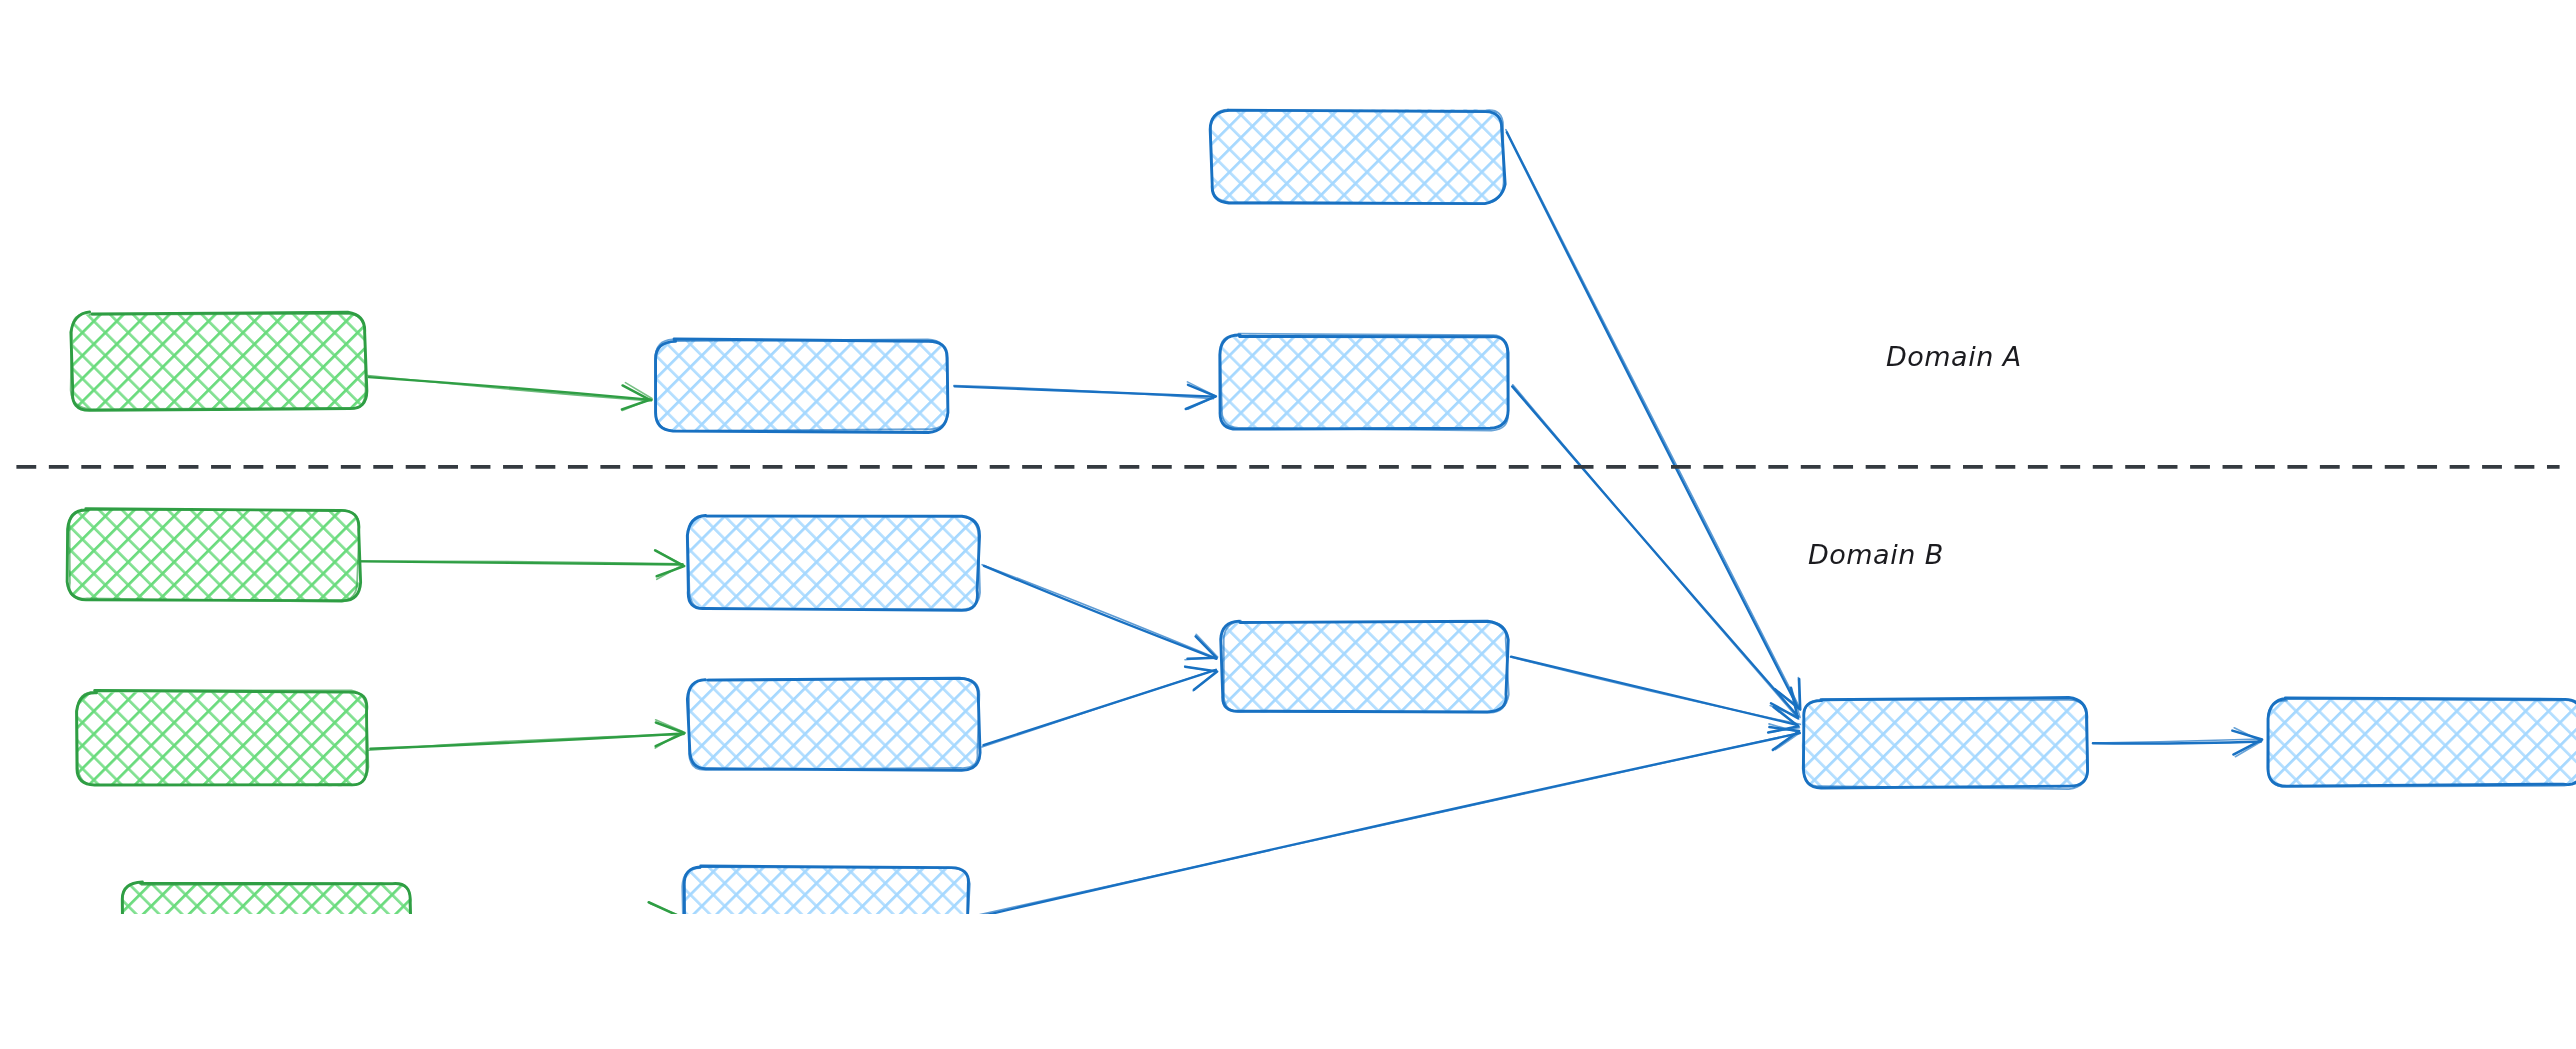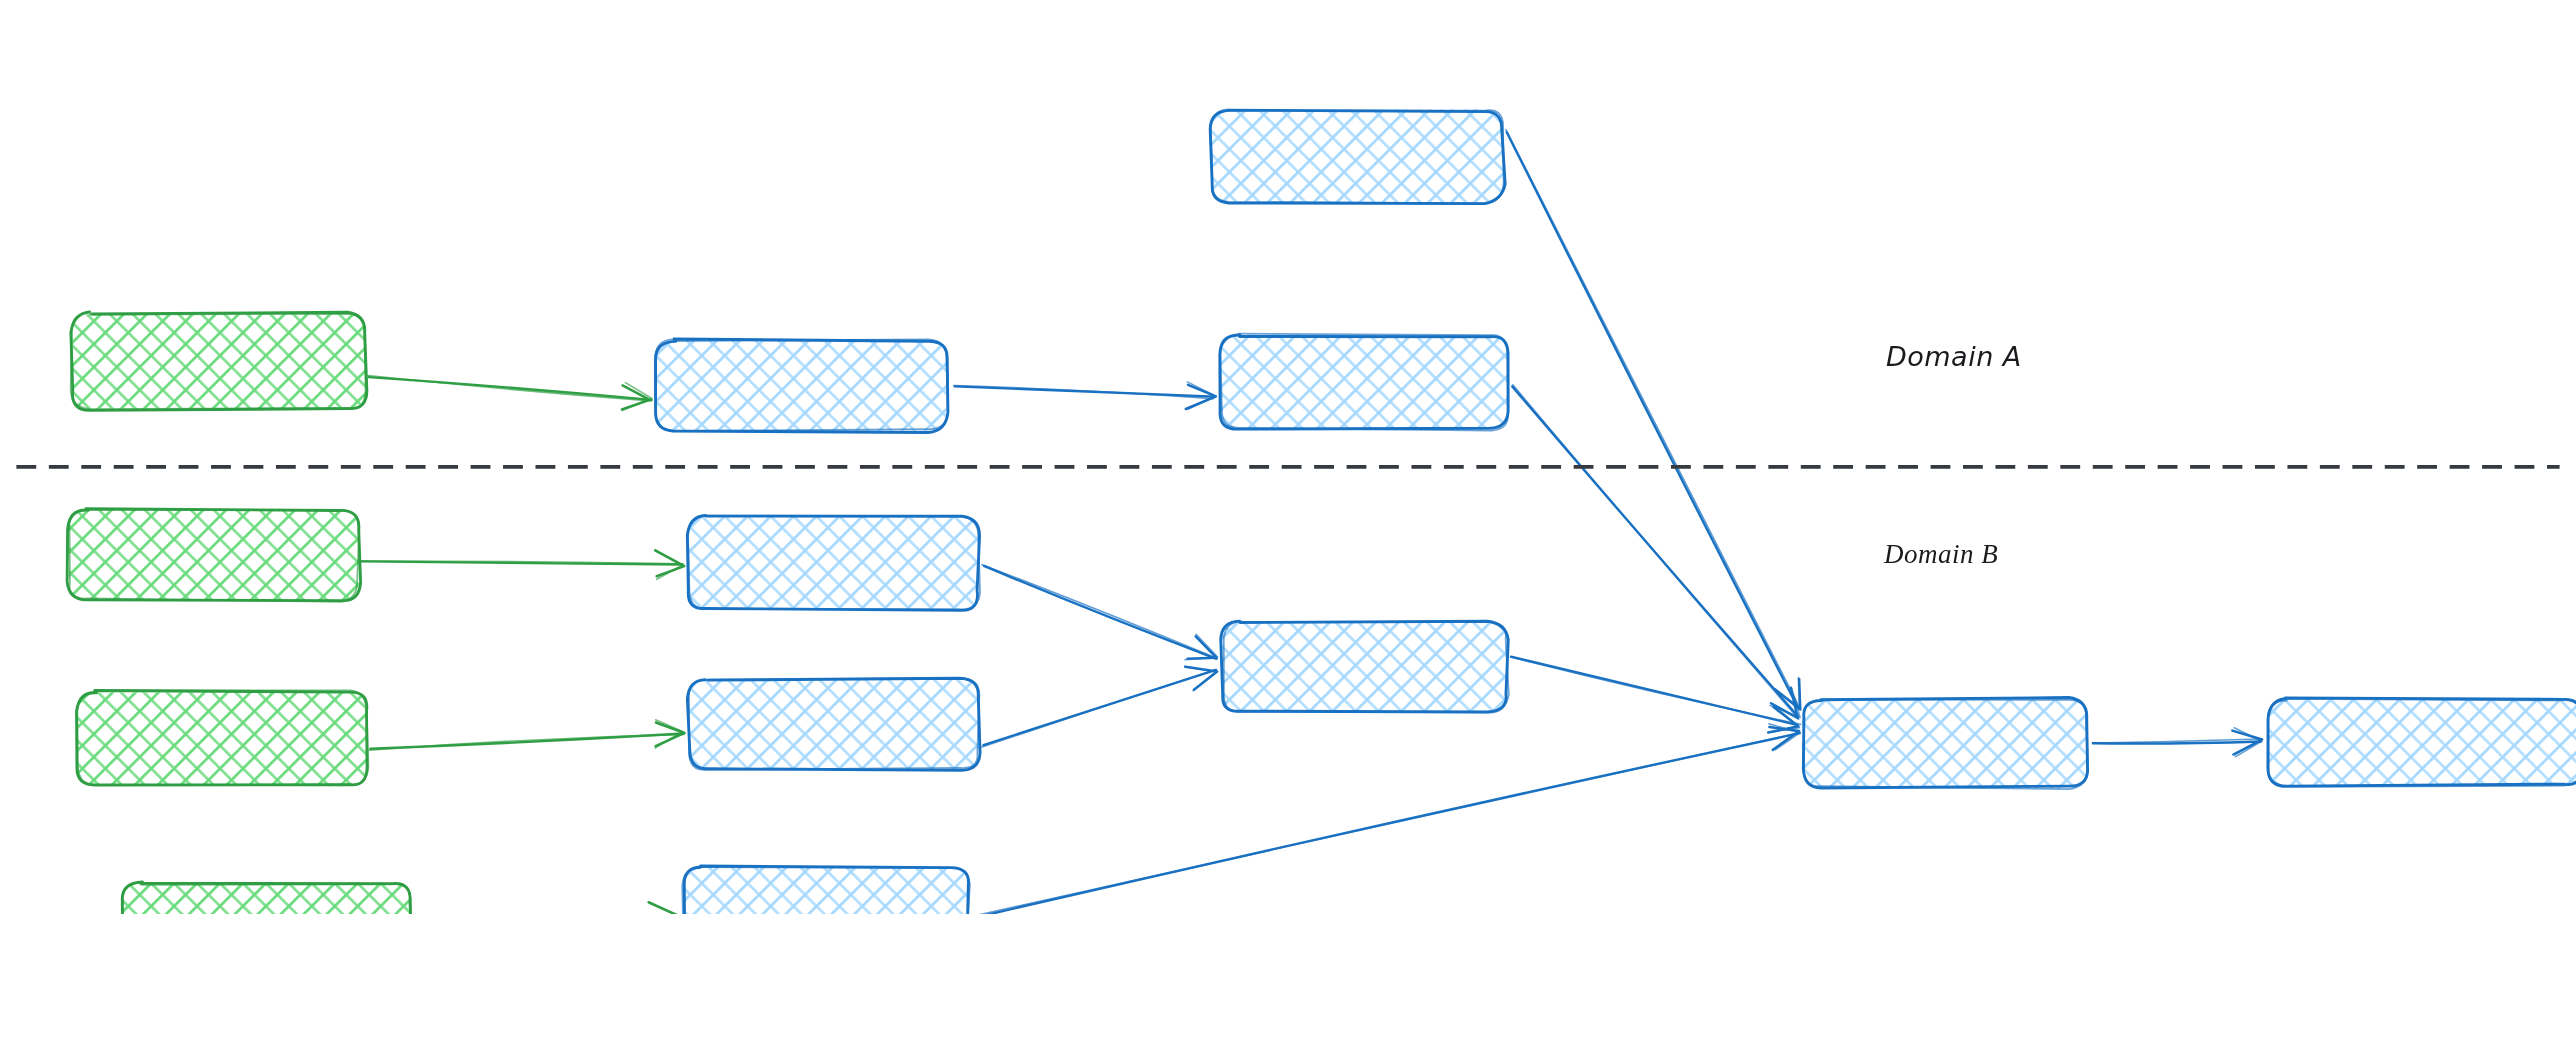--- a/index.html
+++ b/index.html
@@ -220,21 +220,21 @@
           <path d="M 2534.119354452938 775.4150482518598 L 2842.135698897764 777.152072657831 Q 2862.685048058629 774.564061387442 2865.2252038735896 795.421958678402 L 2864.713438991457 853.981527226977 Q 2862.551755866036 870.3771851630881 2845.0778611823916 871.8288923418149 L 2535.969531396404 873.1918711075559 Q 2516.199576418847 872.8828529370949 2515.729389725253 851.3766986178234 L 2516.2111044228077 797.5336458673701 Q 2516.831656055525 777.2400945508853 2537.3265841789544 777.4747459022328" fill="none" stroke="#1971c2" stroke-width="2" stroke-linecap="round" stroke-linejoin="round" opacity="0.65"></path>
         </g>
       </g>
     <g id="divider-layer">
         <line x1="18" y1="518" x2="2840" y2="518" stroke="#343a40" stroke-width="4" stroke-dasharray="22 14" stroke-linecap="butt"></line>
       </g>
   </svg>
 
   <div class="domain-label" id="label-domain-a" style="left: 1886px; top: 341px;">Domain A</div>
 
-  <div class="domain-label" id="label-domain-b" style="left: 1884px; top: 539px; font-family: Liberation Serif, serif;">Domain B</div>
+  <div class="domain-label" id="label-domain-b" style="left: 1808px; top: 539px;">Domain B</div>
 
   <div id="node-hitboxes">
       <div class="node-hitbox" style="left: 72px; top: 314px; width: 294px; height: 96px;"></div>
       <div class="node-hitbox" style="left: 656px; top: 341px; width: 290px; height: 90px;"></div>
       <div class="node-hitbox" style="left: 1220px; top: 335px; width: 288px; height: 94px;"></div>
       <div class="node-hitbox" style="left: 1211px; top: 110px; width: 292px; height: 92px;"></div>
       <div class="node-hitbox" style="left: 69px; top: 510px; width: 290px; height: 90px;"></div>
       <div class="node-hitbox" style="left: 78px; top: 692px; width: 290px; height: 94px;"></div>
       <div class="node-hitbox" style="left: 123px; top: 883px; width: 288px; height: 92px;"></div>
       <div class="node-hitbox" style="left: 689px; top: 517px; width: 290px; height: 92px;"></div>

